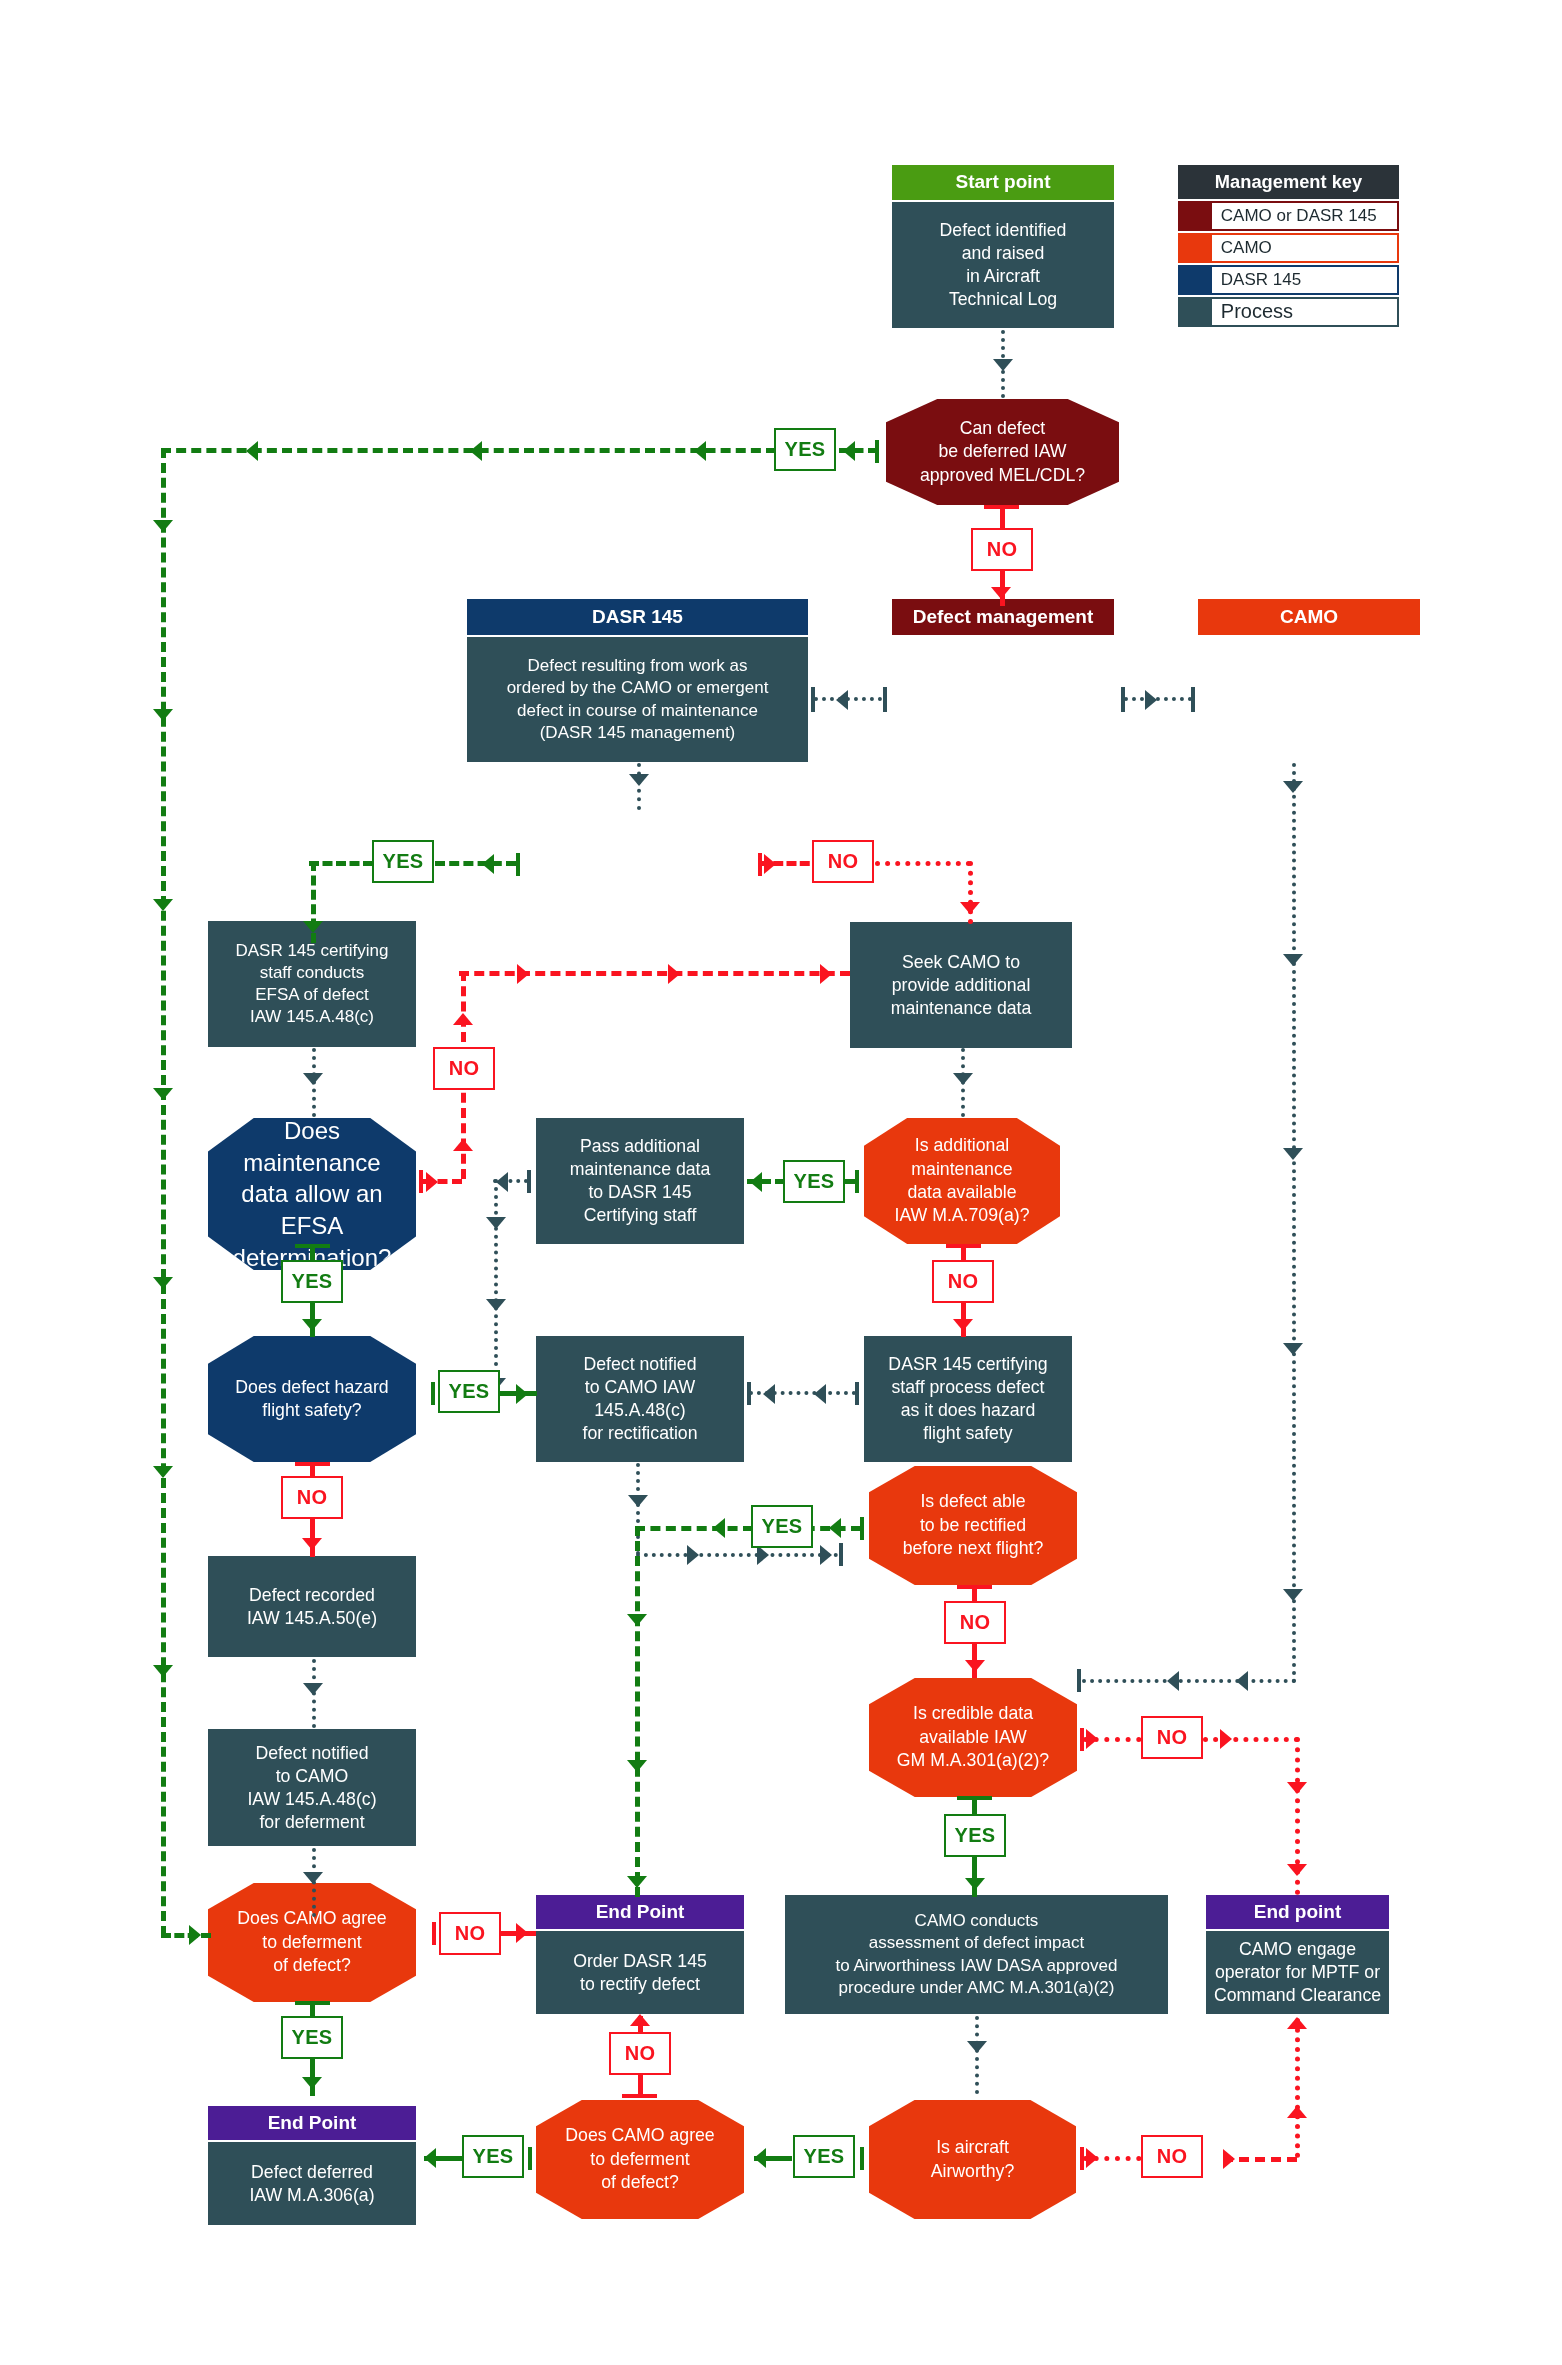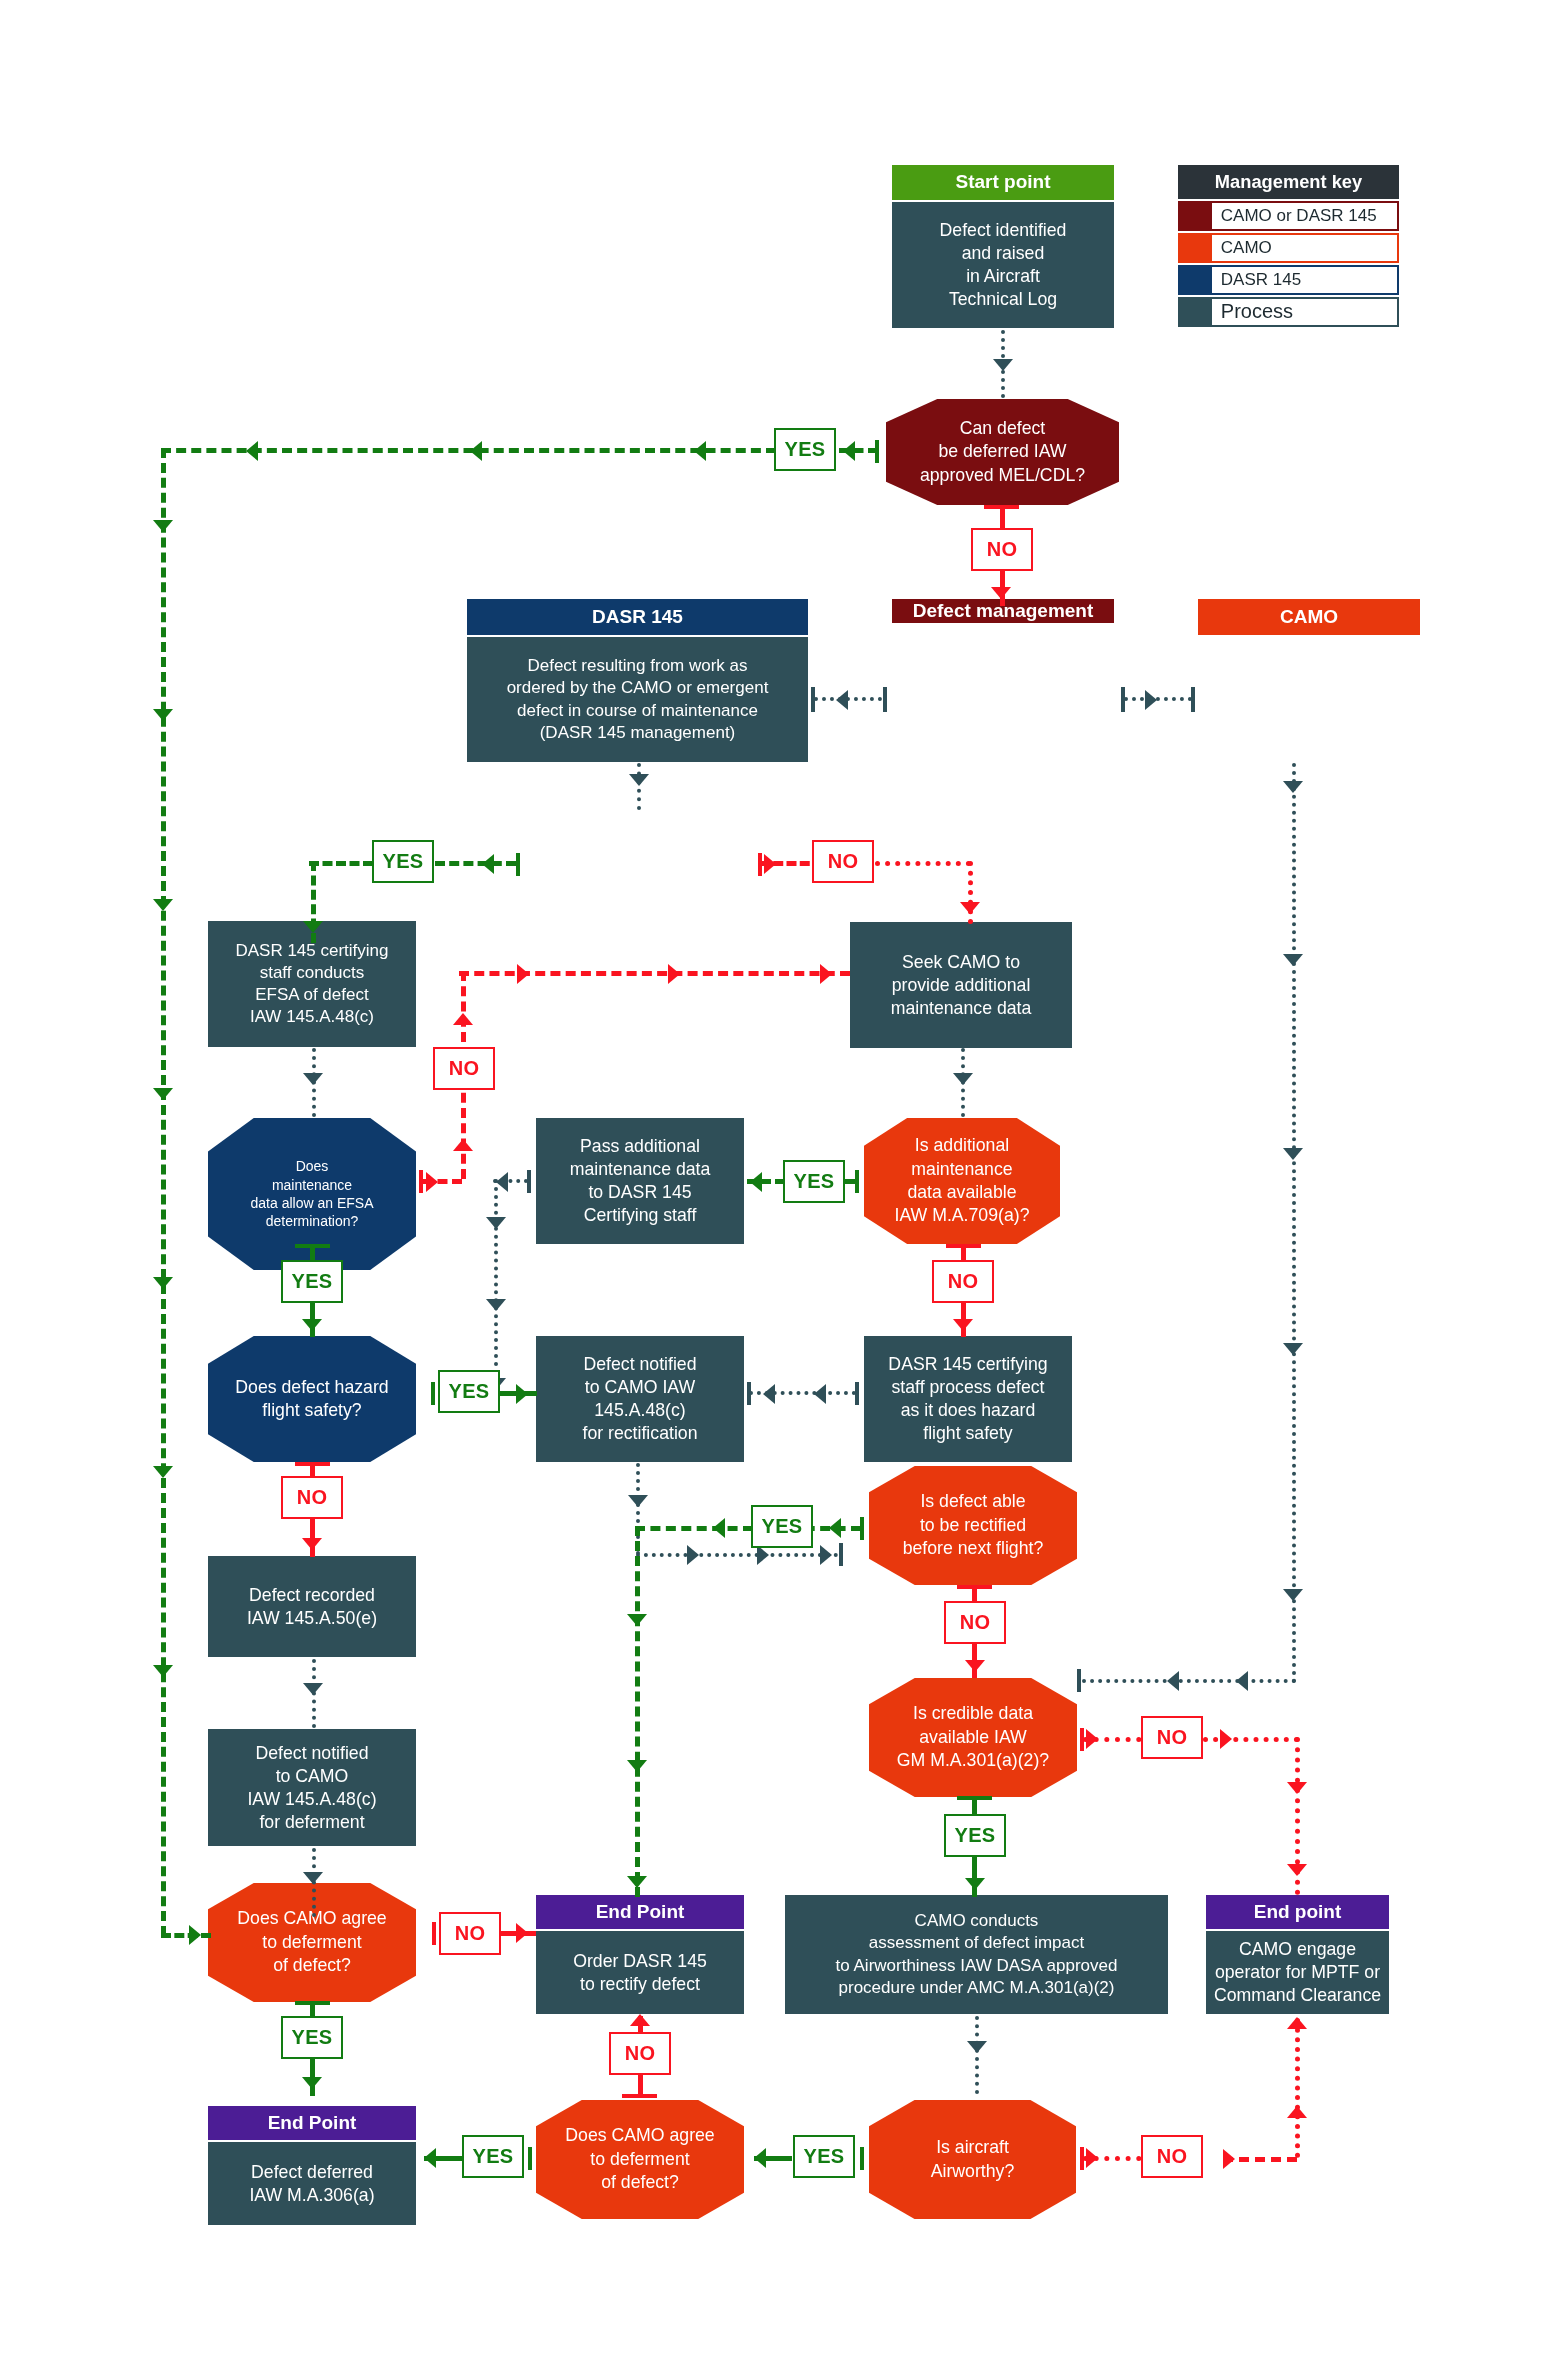--- a/index.html
+++ b/index.html
@@ -143,21 +143,21 @@
   <div class="ln v-sol-r" style="left:1000px;top:505px;height:101px;"></div>
   <div class="chip chip-no" style="left:971px;top:528px;width:62px;height:43px;font-size:20px;">NO</div>
   <div class="ah ah-d c-rd" style="left:991px;top:587px;"></div>
 
   <div class="node hdr hdr-navy" style="left:467px;top:599px;width:341px;height:36px;font-size:19px;">DASR 145</div>
   <div class="node proc" style="left:467px;top:637px;width:341px;height:125px;font-size:17px;white-space:pre-line;">Defect resulting from work as
 ordered by the CAMO or emergent
 defect in course of maintenance
 (DASR 145 management)</div>
 
-  <div class="node hdr hdr-maroon" style="left:892px;top:599px;width:222px;height:24px;font-size:19px;">Defect management</div>
+  <div class="node hdr hdr-maroon" style="left:892px;top:599px;width:222px;height:36px;font-size:19px;">Defect management</div>
 
   <div class="node hdr hdr-orange" style="left:1198px;top:599px;width:222px;height:36px;font-size:19px;">CAMO</div>
 
   <div class="cap cap-v" style="left:883px;top:687px;height:25px;background:#2f4f58;"></div>
   <div class="ln h-dot" style="left:814px;top:697px;width:68px;"></div>
   <div class="ah ah-l c-dk" style="left:836px;top:690px;"></div>
   <div class="cap cap-v" style="left:811px;top:687px;height:25px;background:#2f4f58;"></div>
 
   <div class="cap cap-v" style="left:1121px;top:687px;height:25px;background:#2f4f58;"></div>
   <div class="ln h-dot" style="left:1124px;top:697px;width:68px;"></div>
@@ -213,21 +213,21 @@
 
   <div class="ln h-dash-r" style="left:459px;top:971px;width:391px;"></div>
   <div class="ah ah-r c-rd" style="left:517px;top:964px;"></div>
   <div class="ah ah-r c-rd" style="left:668px;top:964px;"></div>
   <div class="ah ah-r c-rd" style="left:820px;top:964px;"></div>
   <div class="ln v-dash-r" style="left:461px;top:971px;height:208px;"></div>
   <div class="ah ah-u c-rd" style="left:453px;top:1013px;"></div>
   <div class="ah ah-u c-rd" style="left:453px;top:1139px;"></div>
   <div class="chip chip-no" style="left:433px;top:1047px;width:62px;height:43px;font-size:20px;">NO</div>
 
-  <div class="node oct oct-navy" style="left:208px;top:1118px;width:208px;height:152px;font-size:14px;white-space:pre-line;">Does
+  <div class="node oct oct-navy" style="left:208px;top:1118px;width:208px;height:152px;font-size:24px;white-space:pre-line;">Does
 maintenance
 data allow an EFSA
 determination?</div>
 
   <div class="cap cap-v" style="left:419px;top:1170px;height:23px;background:#fa1420;"></div>
   <div class="ah ah-r c-rd" style="left:426px;top:1172px;"></div>
   <div class="ln h-dash-r" style="left:423px;top:1179px;width:39px;"></div>
 
   <div class="cap cap-h" style="left:295px;top:1244px;width:35px;background:#127c12;"></div>
   <div class="ln v-sol-g" style="left:310px;top:1244px;height:93px;"></div>

